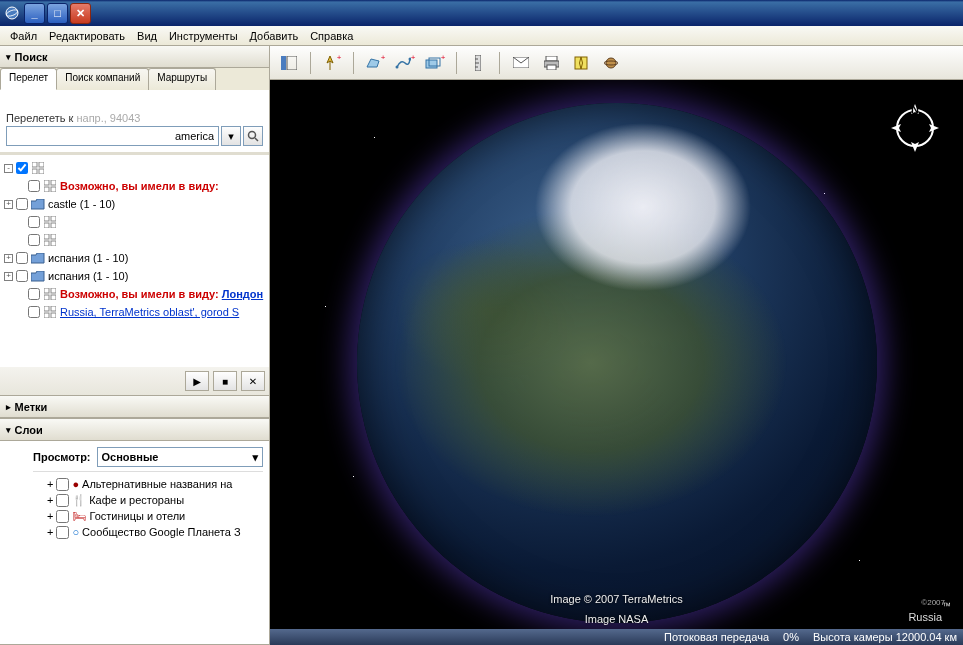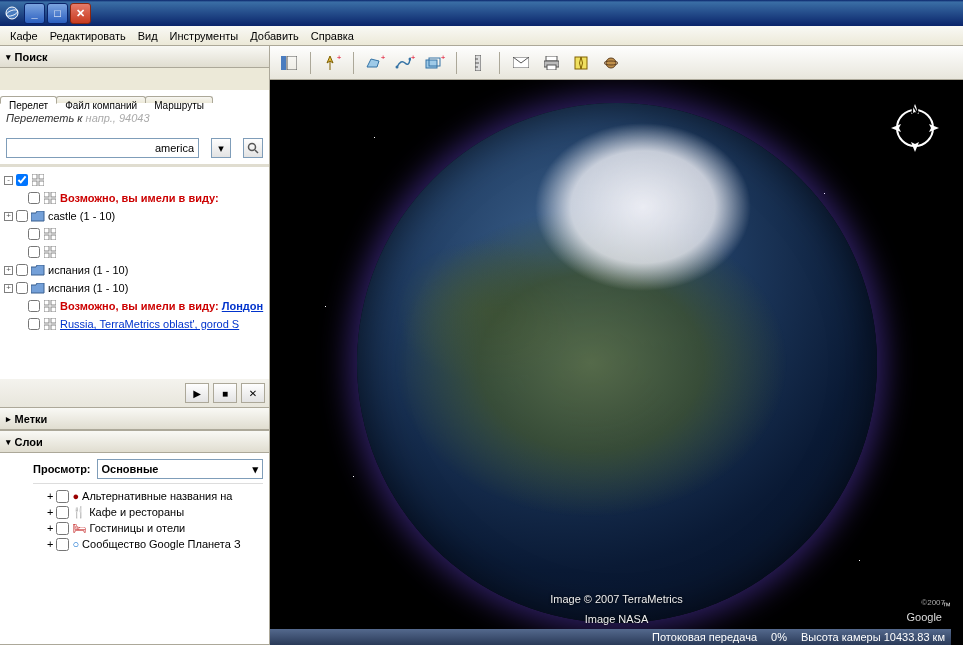--- a/index.html
+++ b/index.html
@@ -16,27 +16,27 @@
 .menu-item { padding: 2px 6px; cursor: pointer; }
 
 .content { display: flex; height: calc(100% - 46px); }
 .sidebar { width: 270px; background: linear-gradient(#f4f3ee,#e8e6dc); border-right: 1px solid #aca899; display: flex; flex-direction: column; }
 .panel { border-bottom: 1px solid #aca899; }
 .panel-header { height: 22px; background: linear-gradient(#f9f9f5,#e0ddd0); display: flex; align-items: center; padding: 0 6px; font-weight: bold; border-bottom: 1px solid #aca899; cursor: pointer; }
 .panel-header .arrow { margin-right: 4px; font-size: 9px; }
 .panel-body { background: #fff; }
 
 .tabs { display: flex; height: 22px; background: #ece9d8; }
-.tab { padding: 3px 8px; border: 1px solid #aca899; border-bottom: none; background: linear-gradient(#f7f6f1,#ece9d8); margin-right: -1px; cursor: pointer; border-radius: 3px 3px 0 0; font-size:10px;margin-top:28px; }
+.tab { padding: 3px 8px; border: 1px solid #aca899; border-bottom: none; background: linear-gradient(#f7f6f1,#ece9d8); margin-right: -1px; cursor: pointer; border-radius: 3px 3px 0 0; font-size:10px; }
 .tab.active { background: #fff; border-bottom: 1px solid #fff; z-index: 1; }
 
 .flyto { padding: 22px 6px 6px 6px; background: #fff; font-size: 10px; }
-.flyto-label { color: #666; margin-bottom: 14px; font-style: italic; }
+.flyto-label { color: #666; margin-bottom: 2px; }
 .flyto-label span { color: #aaa; }
-.search-row { display: flex; gap: 12px; }
+.search-row { display: flex; gap: 2px; }
 .search-input { flex: 1; height: 20px; border: 1px solid #7f9db9; padding: 0 4px; text-align: right; }
 .dd-btn, .search-btn { width: 20px; height: 20px; border: 1px solid #7f9db9; background: linear-gradient(#fefefe,#e3e3e3); display: flex; align-items: center; justify-content: center; cursor: pointer; }
 
 .results { padding: 4px; background: #fff; height: 215px; overflow: hidden; border-top: 3px solid #e0ddd0; }
 .tree-row { display: flex; align-items: center; height: 18px; gap: 3px; font-size: 11px; white-space: nowrap; overflow:hidden; }
 .tree-row .exp { width: 9px; height: 9px; border: 1px solid #7f7f7f; display: flex; align-items: center; justify-content: center; font-size: 8px; line-height: 1; cursor: pointer; color:#555; }
 .tree-row .exp.empty { visibility: hidden; }
 .tree-row input[type=checkbox] { width: 12px; height: 12px; }
 .tree-row .ico { width: 14px; height: 14px; display: inline-flex; align-items: center; justify-content: center; font-size: 11px; }
 .tree-row .label { cursor: pointer; }
@@ -84,40 +84,40 @@
       </svg>
   </span>
   <div class="win-btns">
     <div class="win-btn">_</div>
     <div class="win-btn">□</div>
     <div class="win-btn close">✕</div>
   </div>
 </div>
 
 <div class="menubar">
-  <span class="menu-item">Кафе</span>
+  <span class="menu-item">Файл</span>
   <span class="menu-item">Редактировать</span>
   <span class="menu-item">Вид</span>
   <span class="menu-item">Инструменты</span>
   <span class="menu-item">Добавить</span>
   <span class="menu-item">Справка</span>
 </div>
 
 <div class="content">
   <div class="sidebar">
 
     <div class="panel">
       <div class="panel-header">
         <span class="arrow">▾</span>
         <span>Поиск</span>
       </div>
       <div class="panel-body">
         <div class="tabs">
           <div class="tab active">Перелет</div>
-          <div class="tab">Файл компаний</div>
+          <div class="tab">Поиск компаний</div>
           <div class="tab">Маршруты</div>
         </div>
         <div class="flyto">
           <div class="flyto-label">
             <span style="color:#333">Перелететь к</span>
             <span>напр., 94043</span>
           </div>
           <div class="search-row">
             <input class="search-input" type="text" value="america" style="">
             <div class="dd-btn">▾</div>
@@ -388,23 +388,23 @@
           <polygon points="28,52 32,42 28,44 24,42" fill="#fff"></polygon>
           <polygon points="4,28 14,24 12,28 14,32" fill="#fff"></polygon>
           <polygon points="52,28 42,24 44,28 42,32" fill="#fff"></polygon>
           <text x="28" y="13" text-anchor="middle" fill="#000" font-size="8" font-weight="bold">N</text>
         </svg>
       </div>
       <div class="attribution">Image © 2007 TerraMetrics</div>
       <div class="attr2">Image NASA</div>
       <div class="year">©2007</div>
       <div class="google-logo">
-        <span>Google</span><span style="font-size:9px;vertical-align:top">™</span>
-      </div>
-      <div class="statusbar" style="position:absolute;bottom:0;left:0;right:12px;">
+        <span>Russia</span><span style="font-size:9px;vertical-align:top">™</span>
+      </div>
+      <div class="statusbar" style="position:absolute;bottom:0;left:0;right:0;">
         <div class="status-fill"></div>
         <div class="status-seg">Потоковая передача</div>
         <div class="status-seg">0%</div>
-        <div class="status-seg">Высота камеры 10433.83 км</div>
+        <div class="status-seg">Высота камеры 12000.04 км</div>
       </div>
     </div>
   </div>
 </div>
 
 </body></html>

